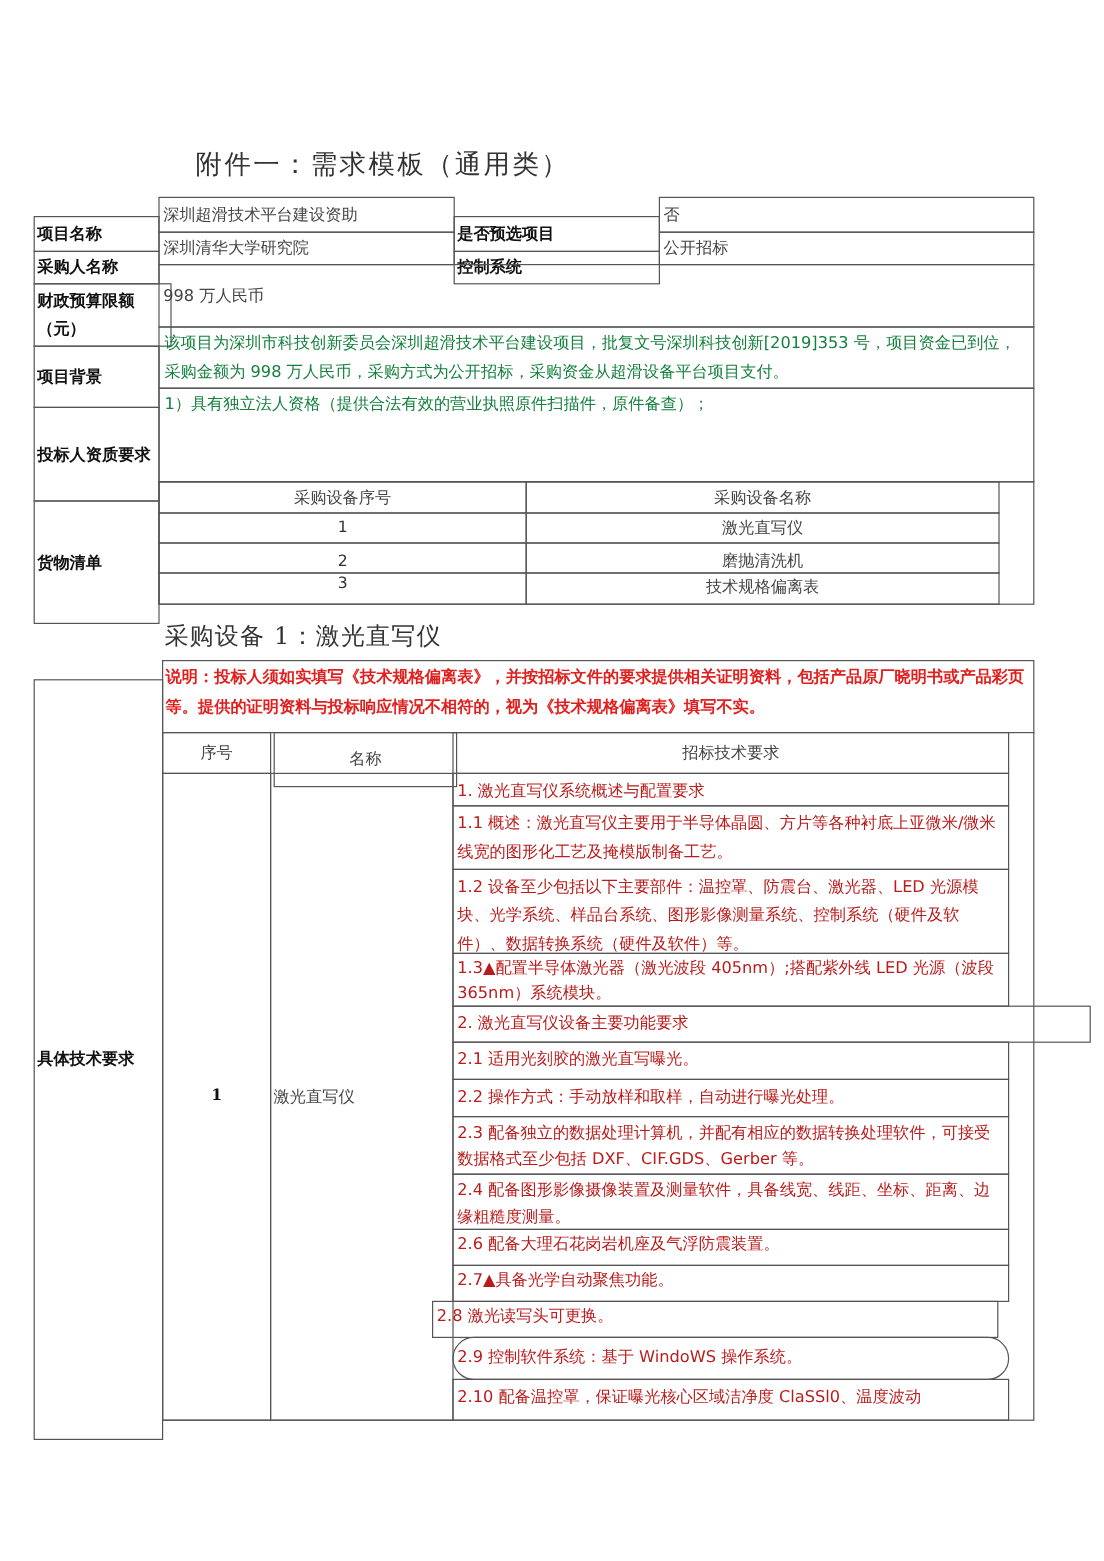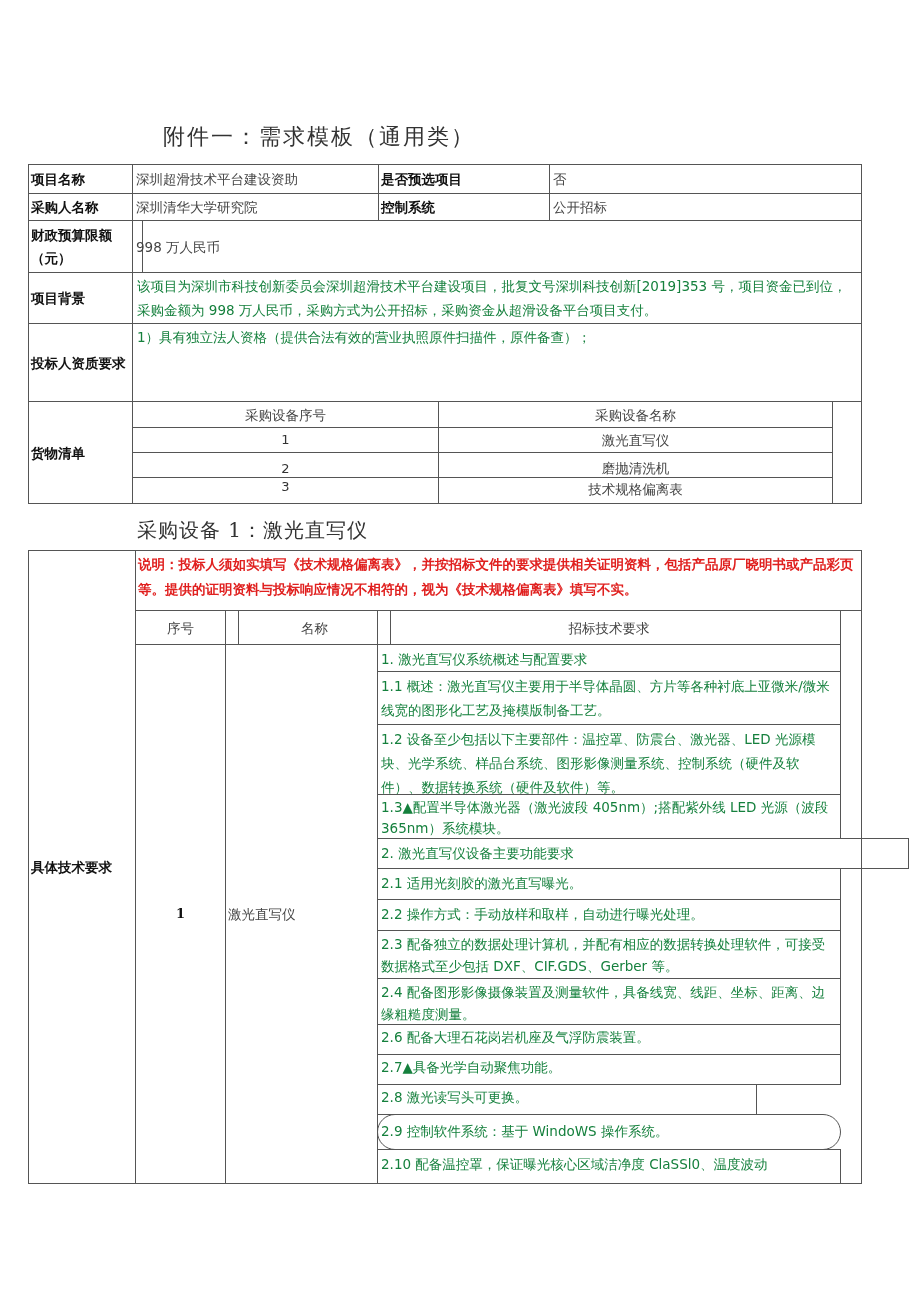--- a/index.html
+++ b/index.html
@@ -15,27 +15,27 @@
   }
   .subtitle {
     left: 137px; top: 517px; font-size: 20px; letter-spacing: 1px;
     color: #333333; font-family: "DejaVu Serif", "Liberation Serif", serif; white-space: nowrap;
   }
   .cell {
     position: absolute; box-sizing: border-box;
     border: 1px solid #555555;
     font-size: 13.5px; line-height: 22px; overflow: hidden;
   }
-  .lbl { font-weight: bold; color: #111; padding: 0 2px; display: flex; align-items: center; }
+  .lbl { font-weight: bold; color: #111; padding: 0 2px; display: flex; align-items: center; margin-top: 16px; }
   .val { color: #444; padding: 0 3px; display: flex; align-items: center; }
   .val.serif { font-family: "DejaVu Serif", "Liberation Serif", serif; }
   .para { color: #15803d; padding: 2px 4px; font-size: 13.5px; line-height: 24px; }
   .center { justify-content: center; text-align: center; }
   .red { color: #e0201f; font-weight: bold; font-size: 13.5px; line-height: 25px; padding: 2px 3px; }
-  .req { color: #15803d; padding: 2px 3px; font-size: 13.5px; line-height: 24px; }
+  .req { color: #b91c1c; padding: 2px 3px; font-size: 13.5px; line-height: 24px; }
   .g { font-family: "DejaVu Serif", "Liberation Serif", serif; color: #444; font-size: 13.5px; }
 </style>
 </head>
 <body>
 
 <div class="abs title">附件一：需求模板（通用类）</div>
 
 <div>
 
   <div class="cell lbl" style="left:28px;top:164px;width:105px;height:30px;">项目名称</div>
@@ -77,33 +77,33 @@
 
 <div class="abs subtitle">采购设备 1：激光直写仪</div>
 
 <div>
   <div class="cell lbl" style="left:28px;top:550px;width:108px;height:634px;">具体技术要求</div>
   <div class="cell" style="left:135px;top:550px;width:727px;height:634px;"></div>
 
   <div class="cell red" style="left:135px;top:550px;width:727px;height:61px;border-left:none;border-right:none;border-top:none;">说明：投标人须如实填写《技术规格偏离表》，并按招标文件的要求提供相关证明资料，包括产品原厂晓明书或产品彩页等。提供的证明资料与投标响应情况不相符的，视为《技术规格偏离表》填写不实。</div>
 
   <div class="cell g center" style="left:135px;top:610px;width:91px;height:35px;display:flex;align-items:center;">序号</div>
-  <div class="cell g center" style="left:238px;top:610px;width:153px;height:35px;display:flex;align-items:center;">名称</div>
+  <div class="cell g center" style="left:228px;top:610px;width:153px;height:46px;display:flex;align-items:center;">名称</div>
   <div class="cell g center" style="left:377px;top:610px;width:464px;height:35px;display:flex;align-items:center;">招标技术要求</div>
 
   <div class="cell" style="left:135px;top:644px;width:91px;height:540px;display:flex;align-items:center;justify-content:center;font-weight:bold;font-family:'DejaVu Serif','Liberation Serif',serif;font-size:13px;color:#111;">1</div>
   <div class="cell g" style="left:225px;top:644px;width:153px;height:540px;display:flex;align-items:center;padding-left:2px;">激光直写仪</div>
 
   <div class="cell req" style="left:377px;top:644px;width:464px;height:28px;">1. 激光直写仪系统概述与配置要求</div>
   <div class="cell req" style="left:377px;top:671px;width:464px;height:54px;">1.1 概述：激光直写仪主要用于半导体晶圆、方片等各种衬底上亚微米/微米线宽的图形化工艺及掩模版制备工艺。</div>
   <div class="cell req" style="left:377px;top:724px;width:464px;height:71px;">1.2 设备至少包括以下主要部件：温控罩、防震台、激光器、LED 光源模块、光学系统、样品台系统、图形影像测量系统、控制系统（硬件及软件）、数据转换系统（硬件及软件）等。</div>
   <div class="cell req" style="left:377px;top:794px;width:464px;height:45px;line-height:21px;">1.3▲配置半导体激光器（激光波段 405nm）;搭配紫外线 LED 光源（波段 365nm）系统模块。</div>
   <div class="cell req" style="left:377px;top:838px;width:532px;height:31px;">2. 激光直写仪设备主要功能要求</div>
   <div class="cell req" style="left:377px;top:868px;width:464px;height:32px;">2.1 适用光刻胶的激光直写曝光。</div>
   <div class="cell req" style="left:377px;top:899px;width:464px;height:32px;">2.2 操作方式：手动放样和取样，自动进行曝光处理。</div>
   <div class="cell req" style="left:377px;top:930px;width:464px;height:49px;line-height:22px;">2.3 配备独立的数据处理计算机，并配有相应的数据转换处理软件，可接受数据格式至少包括 DXF、CIF.GDS、Gerber 等。</div>
   <div class="cell req" style="left:377px;top:978px;width:464px;height:47px;line-height:22px;">2.4 配备图形影像摄像装置及测量软件，具备线宽、线距、坐标、距离、边缘粗糙度测量。</div>
   <div class="cell req" style="left:377px;top:1024px;width:464px;height:31px;line-height:20px;">2.6 配备大理石花岗岩机座及气浮防震装置。</div>
   <div class="cell req" style="left:377px;top:1054px;width:464px;height:31px;line-height:20px;">2.7▲具备光学自动聚焦功能。</div>
-  <div class="cell req" style="left:377px;top:1084px;width:380px;height:31px;line-height:20px;">2.8 激光读写头可更换。</div>
+  <div class="cell req" style="left:360px;top:1084px;width:472px;height:31px;line-height:20px;">2.8 激光读写头可更换。</div>
   <div class="cell req" style="left:377px;top:1114px;width:464px;height:36px;line-height:28px;border-radius:18px;">2.9 控制软件系统：基于 WindoWS 操作系统。</div>
   <div class="cell req" style="left:377px;top:1149px;width:464px;height:35px;line-height:24px;">2.10 配备温控罩，保证曝光核心区域洁净度 ClaSSl0、温度波动</div>
 </div>
 
 </body></html>

